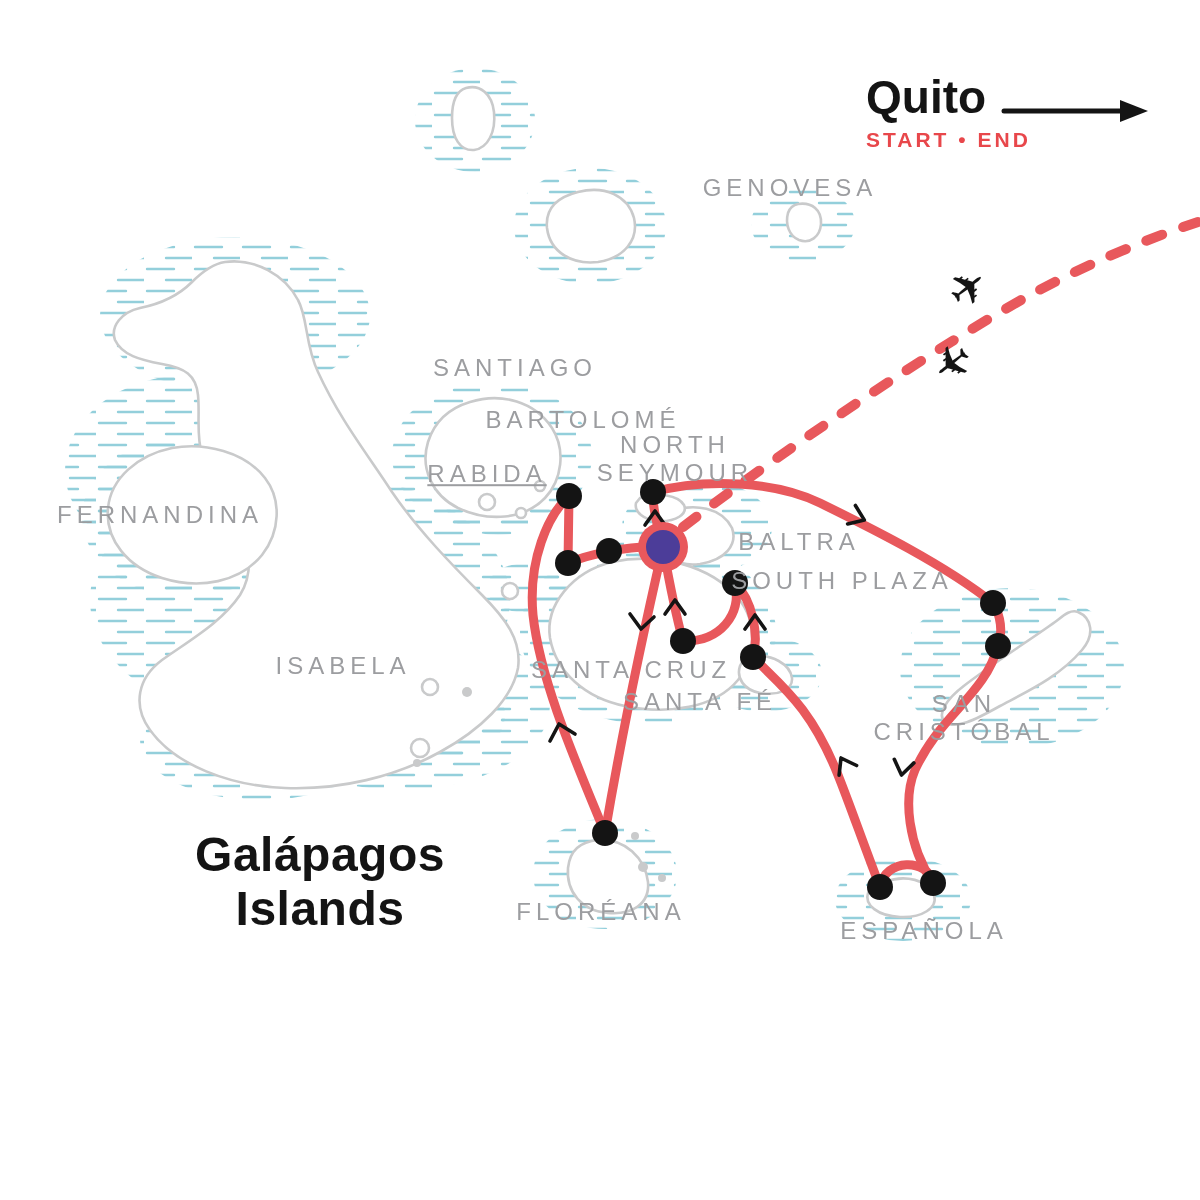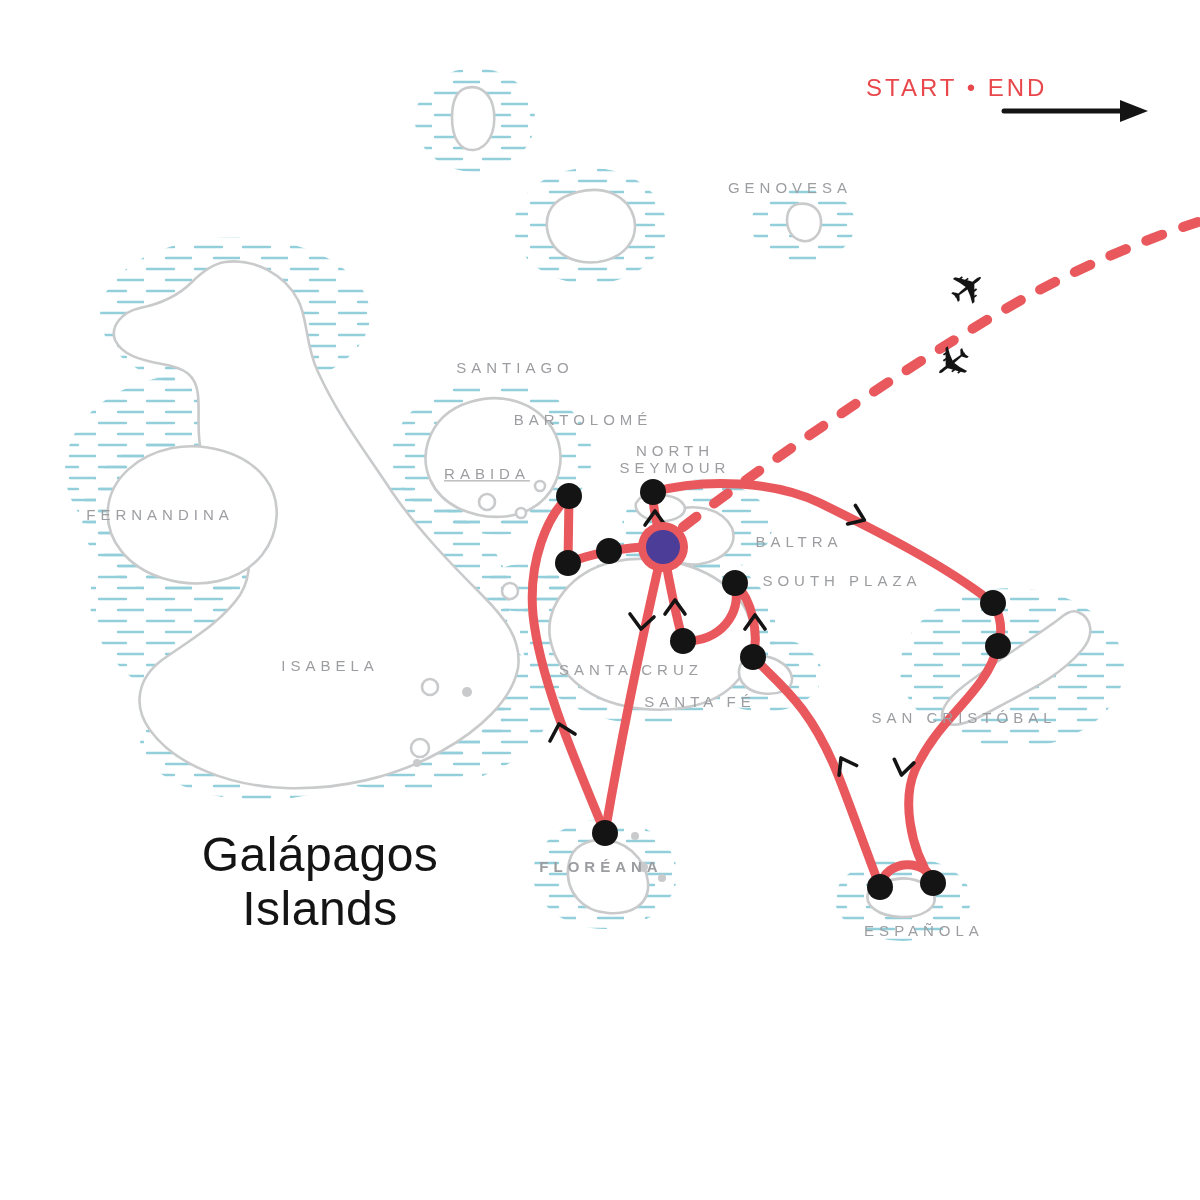--- a/index.html
+++ b/index.html
@@ -22,34 +22,34 @@
   .stop-dot{fill:var(--ink,#141414);}
   .hub-ring{fill:var(--route-red,#e8585c);}
   .hub-core{fill:var(--hub-purple,#4c3d99);}
   .plane{font-family:"DejaVu Sans",sans-serif;font-size:46px;
          fill:var(--ink,#141414);}
   .quito-arrow-line{stroke:var(--ink,#141414);stroke-width:5;stroke-linecap:round;}
   .quito-arrow-head{fill:var(--ink,#141414);}
 
   
   .island-label{position:absolute;transform:translate(-50%,-50%);
-      font-size:15px;font-weight:400;letter-spacing:5px;
+      font-size:24px;font-weight:400;letter-spacing:5px;
       color:var(--island-label-gray,#9c9da0);white-space:pre-line;
       text-align:center;line-height:1.15;}
   .ocean-label{position:absolute;left:250px;top:186px;transform:translate(-50%,-50%);
       font-size:21px;letter-spacing:8px;color:var(--ocean-text,#a9d8e6);
       white-space:nowrap;}
   .map-title{position:absolute;left:320px;top:882px;transform:translate(-50%,-50%);
-      font-size:48px;font-weight:400;color:var(--ink,#141414);
+      font-size:48px;font-weight:700;color:var(--ink,#141414);
       white-space:pre-line;text-align:center;line-height:1.12;letter-spacing:.5px;}
   .origin-block{position:absolute;left:866px;top:74px;}
   .origin-city{font-size:46px;font-weight:800;color:var(--ink,#141414);
       line-height:1;margin:0;}
-  .origin-sub{font-size:24px;font-weight:400;letter-spacing:3px;
-      color:var(--accent-red,#e8474b);margin-top:0;}
+  .origin-sub{font-size:21px;font-weight:700;letter-spacing:3px;
+      color:var(--accent-red,#e8474b);margin-top:8px;}
 </style>
 </head>
 <body>
 
 <div class="map">
 
   <svg id="map-svg" viewBox="0 0 1200 1200">
     <defs>
       <pattern id="ripple" width="48" height="22" patternUnits="userSpaceOnUse">
         <g stroke="#93cfdb" stroke-width="2.4" stroke-linecap="round">
@@ -173,25 +173,26 @@
       <div class="island-label" style="left: 487px; top: 368px; margin-left: 28px;">SANTIAGO</div>
       <div class="island-label" style="left: 583px; top: 408px; margin-top: 12px;">BARTOLOMÉ</div>
       <div class="island-label" style="left: 675px; top: 459px;">NORTH
 SEYMOUR</div>
       <div class="island-label" style="left: 487px; top: 474px; text-decoration: underline;">RABIDA</div>
       <div class="island-label" style="left: 160px; top: 515px;">FERNANDINA</div>
       <div class="island-label" style="left: 763px; top: 542px; margin-left: 36px;">BALTRA</div>
       <div class="island-label" style="left: 842px; top: 581px;">SOUTH PLAZA</div>
       <div class="island-label" style="left: 631px; top: 670px;">SANTA CRUZ</div>
       <div class="island-label" style="left: 700px; top: 702px;">SANTA FÉ</div>
-      <div class="island-label" style="left: 330px; top: 666px;">ISABELA</div>
+      <div class="island-label" style="left: 343px; top: 666px;">ISABELA</div>
       <div class="island-label" style="left: 964px; top: 718px;">SAN CRISTÓBAL</div>
-      <div class="island-label" style="left: 601px; top: 867px; font-weight: bold;">FLORÉANA</div>
+      <div class="island-label" style="left: 601px; top: 912px;">FLORÉANA</div>
       <div class="island-label" style="left: 924px; top: 931px;">ESPAÑOLA</div>
     </div>
 
   <div class="map-title">Galápagos
 Islands</div>
 
   <div class="origin-block">
+    <div class="origin-city">Quito</div>
     <div class="origin-sub">START • END</div>
   </div>
 </div>
 
 </body></html>

